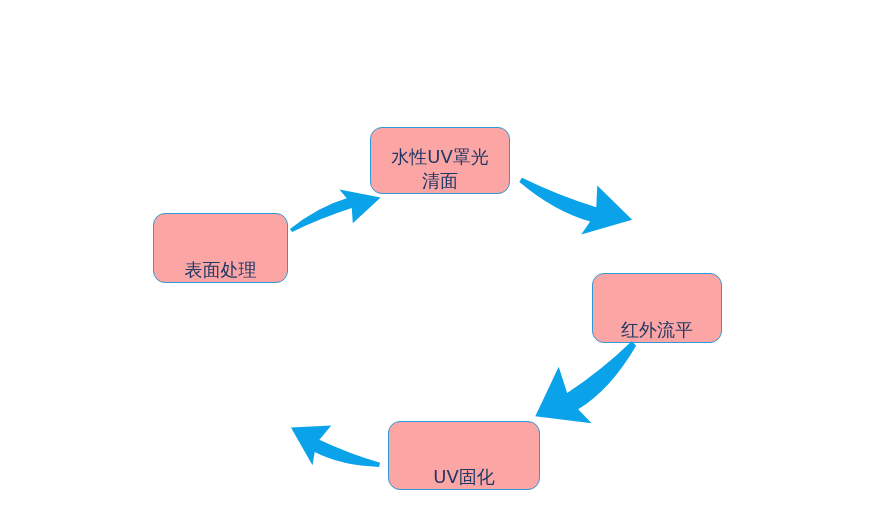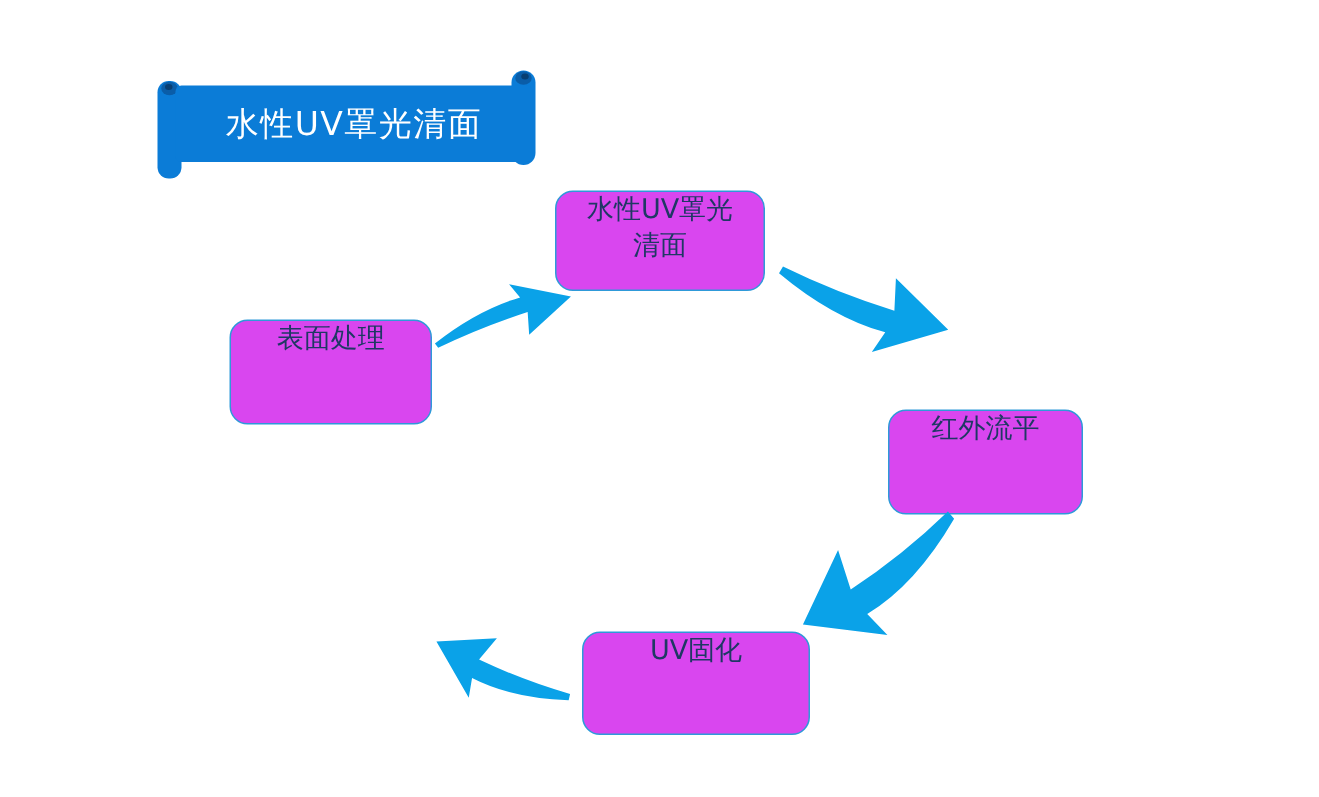--- a/index.html
+++ b/index.html
@@ -31,68 +31,53 @@
     display: flex; align-items: center; justify-content: center;
     color: var(--banner-text, #ffffff);
     font-size: 22px;
     letter-spacing: 1px;
     white-space: nowrap;
   }
 
   
   .node {
     position: absolute;
-    background: #d946ef;
+    background: #fca5a5;
     border: 1.5px solid var(--node-border, #2e9ad9);
     border-radius: 12px;
-    display: flex; align-items: flex-start; justify-content: center;
+    display: flex; align-items: flex-end; justify-content: center;
     box-sizing: border-box;
   }
   .node-label {
     color: var(--node-text, #1f3864);
     font-size: 18px;
     line-height: 24px;
     text-align: center;
     white-space: pre-line;
   }
   .node-topcoat  { left: 370px; top: 127px; width: 140px; height: 67px; }
   .node-surface  { left: 153px; top: 213px; width: 135px; height: 70px; }
-  .node-ir       { left: 592px; top: 273px; width: 130px; height: 70px; }
+  .node-ir       { left: 592px; top: 273px; width: 130px; height: 70px; font-family: Liberation Serif, serif; }
   .node-offline  { left: 152px; top: 350px; width: 145px; height: 71px; }
   .node-uv       { left: 388px; top: 421px; width: 152px; height: 69px; }
 
   
   .arrow { position: absolute; }
   .arrow svg { display: block; width: 100%; height: 100%; }
   .swoosh { fill: var(--arrow-blue, #0aa2e8); }
   .arrow-a { left: 286px; top: 184px; width: 98px;  height: 46px; transform: rotate(-10deg); }
   .arrow-b { left: 515px; top: 177px; width: 121px; height: 66px; transform: rotate(8deg) scaleY(-1); }
   .arrow-c { left: 527px; top: 350px; width: 124px; height: 84px; transform: rotate(158deg); }
   .arrow-d { left: 281px; top: 425px; width: 98px;  height: 56px; transform: rotate(-145deg); }
 </style>
 </head>
 <body>
 
 <div class="stage">
 
-  <div class="banner">
-    <svg viewBox="0 0 262 90" aria-hidden="true">
-
-      <rect class="fill-banner" x="241" y="11" width="16" height="63" rx="8"></rect>
-      <ellipse class="fill-bdark" cx="249" cy="16" rx="5.5" ry="4.5"></ellipse>
-      <ellipse class="fill-bdarker" cx="250" cy="15" rx="2.5" ry="2"></ellipse>
-
-      <rect class="fill-banner" x="5" y="18" width="16" height="65" rx="7.5"></rect>
-      <ellipse class="fill-bdark" cx="13" cy="23" rx="5.5" ry="4.5"></ellipse>
-      <ellipse class="fill-bdarker" cx="12.5" cy="22" rx="2.5" ry="2"></ellipse>
-
-      <rect class="fill-banner" x="17" y="21" width="238" height="51" rx="4"></rect>
-    </svg>
-    <div class="banner-label">水性UV罩光清面</div>
-  </div>
 
   <div class="node node-topcoat">
     <span class="node-label">水性UV罩光
 清面</span>
   </div>
   <div class="node node-surface">
     <span class="node-label">表面处理</span>
   </div>
   <div class="node node-ir">
     <span class="node-label">红外流平</span>

